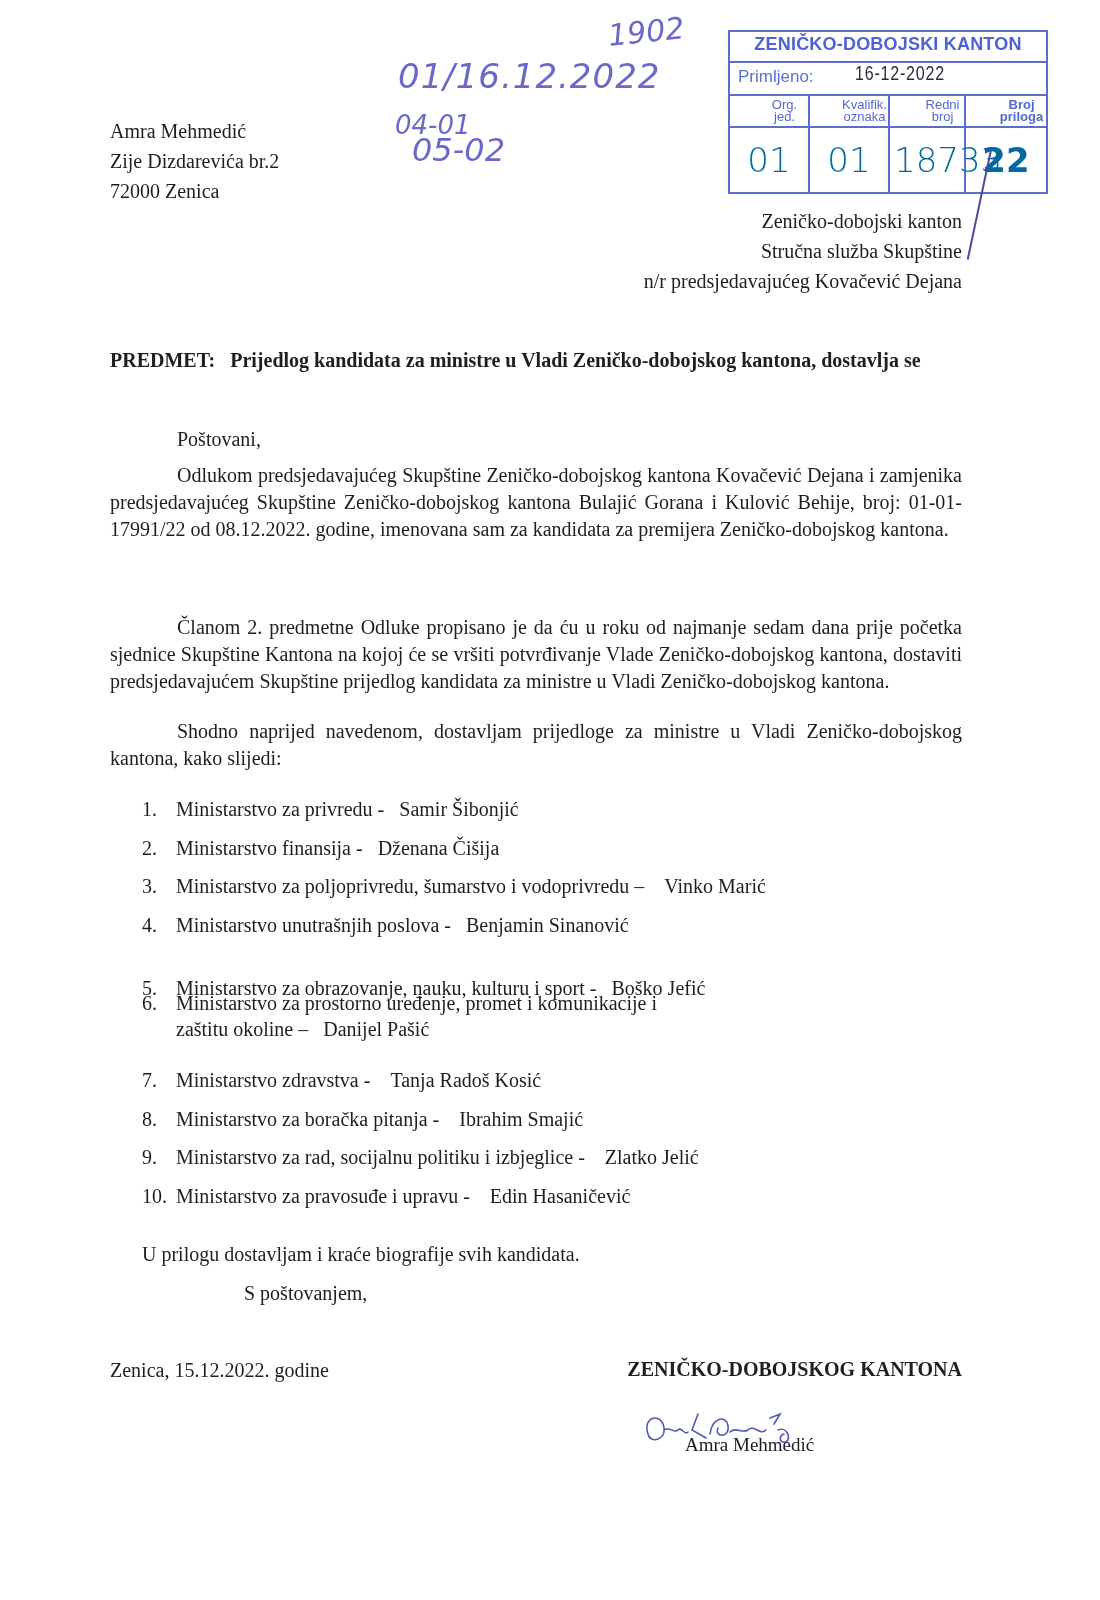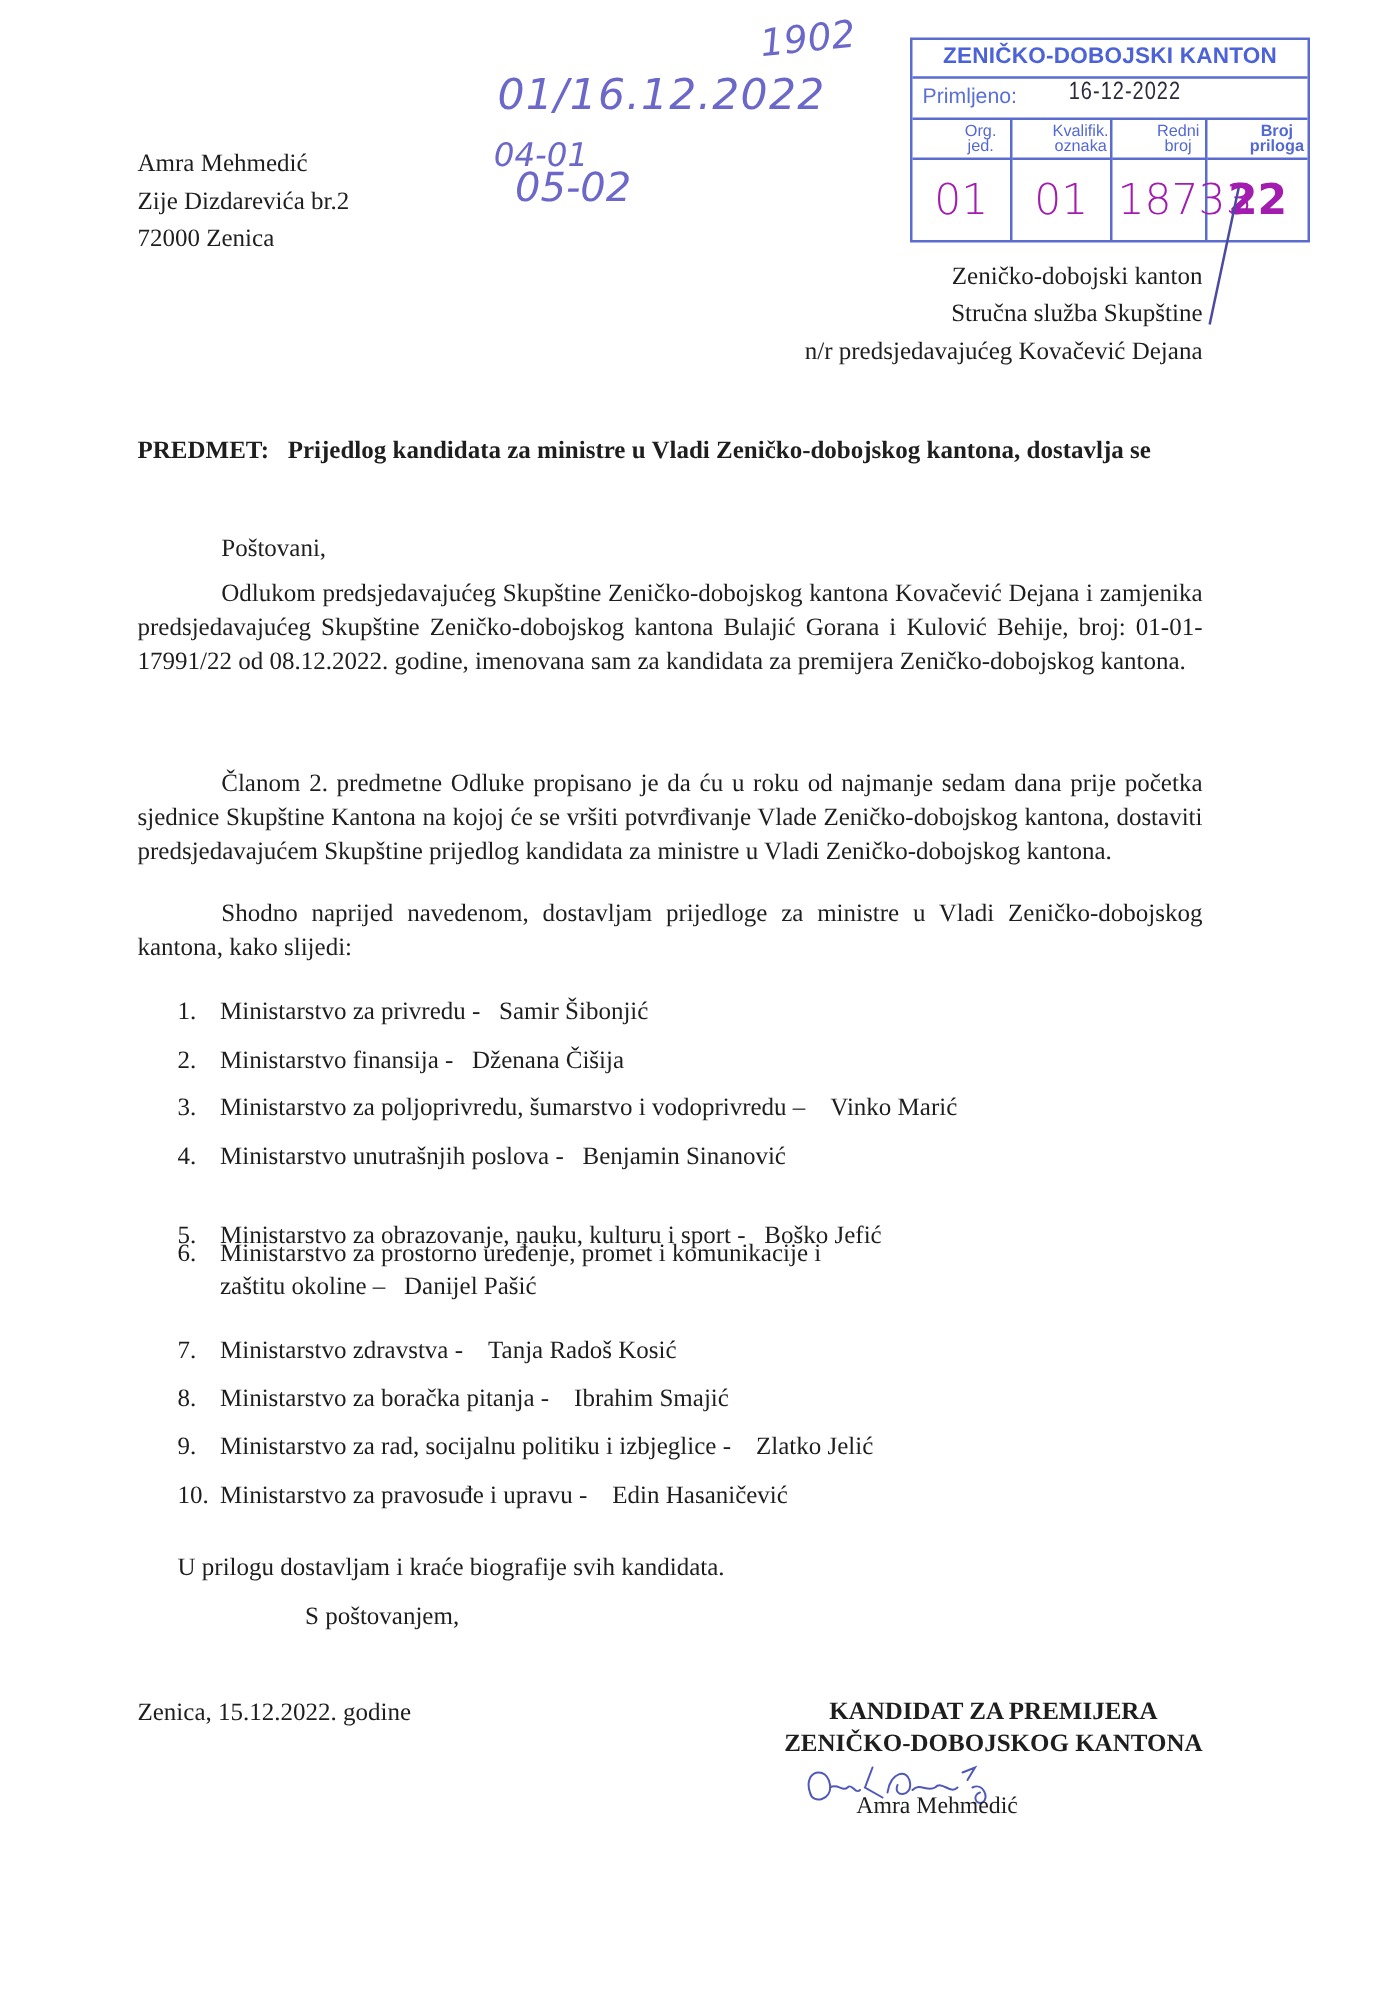--- a/index.html
+++ b/index.html
@@ -28,21 +28,21 @@
     }
     .stamp-title { position: absolute; left: 0; right: 0; top: 2px; text-align: center; font-weight: bold; font-size: 18px; letter-spacing: 0.2px; color: #4c62d8; }
     .stamp-row1-line { position: absolute; left: 0; right: 0; top: 29px; border-top: 2px solid #5a6cd0; }
     .stamp-primljeno { position: absolute; left: 8px; top: 35px; font-size: 17px; color: #5a70d6; }
     .stamp-date { position: absolute; left: 125px; top: 30px; font-family: "Liberation Sans Narrow","Liberation Sans", sans-serif; font-size: 20px; color: #2c2c3a; letter-spacing: 1px; transform: scaleX(0.8); transform-origin: left; }
     .stamp-row2-line { position: absolute; left: 0; right: 0; top: 62px; border-top: 2px solid #5a6cd0; }
     .stamp-grid { position: absolute; left: 0; right: 0; top: 64px; bottom: 0; display: grid; grid-template-columns: 80px 80px 76px 1fr; grid-template-rows: 32px 1fr; }
     .stamp-cell { border-right: 2px solid #5a6cd0; font-size: 13px; text-align: center; color: #5468d4; display: flex; align-items: center; justify-content: center; line-height: 12px; }
     .stamp-cell:last-child, .stamp-cell.lastcol { border-right: none; font-weight: bold; }
     .stamp-hdr { border-bottom: 2px solid #5a6cd0; padding-left: 31px; }
-    .stamp-val { font-family: "DejaVu Sans", sans-serif; font-size: 34px; font-weight: 200; color: #a21caf; font-style: normal; }
+    .stamp-val { font-family: "DejaVu Sans", sans-serif; font-size: 34px; font-weight: 200; color: #0369a1; font-style: normal; }
 
     .rule-slash { left: 990px; top: 150px; width: 2px; height: 112px; background: #4a4aa0; transform: rotate(12deg); transform-origin: top; }
     .subject { font-family: "Liberation Serif", serif; font-weight: bold; font-size: 20px; line-height: 30px; }
     .justify { text-align: justify; }
     .para { left: 110px; width: 852px; }
     .indent { text-indent: 67px; }
     .list-item { left: 142px; font-size: 20px; line-height: 26px; }
     .list-num { display: inline-block; width: 34px; }
     .sig-block { right: 138px; text-align: center; font-weight: bold; font-size: 20px; line-height: 26px; }
     .signature {
@@ -130,20 +130,19 @@
 </div>
 <div class="abs serif list-item" style="top:1183px;">
   <span class="list-num">10.</span><span>Ministarstvo za pravosuđe i upravu -</span>&nbsp;&nbsp;&nbsp;&nbsp;<span>Edin Hasaničević</span>
 </div>
 
 <div class="abs serif" style="left:142px; top:1239px;">U prilogu dostavljam i kraće biografije svih kandidata.</div>
 <div class="abs serif" style="left:244px; top:1278px;">S poštovanjem,</div>
 <div class="abs serif" style="left:110px; top:1355px;text-align:right;">Zenica, 15.12.2022. godine</div>
 
 <div class="abs sig-block" style="top:1356px;">
-  <div>KANDIDAT ZA PREMIJERA</div>
   <div>ZENIČKO-DOBOJSKOG KANTONA</div>
 </div>
 
 <svg class="abs signature" viewBox="0 0 200 50">
   <path d="M8 30 C 2 12, 22 8, 24 24 C 26 36, 10 40, 8 30 M24 26 C 30 22, 34 30, 38 26 C 42 22, 44 32, 48 28 M58 10 L 52 26 L 66 34 M70 30 C 72 14, 86 10, 88 22 C 90 34, 74 34, 78 24 M90 28 C 96 22, 102 30, 108 26 C 114 20, 120 32, 126 26 M130 14 L 140 10 L 134 20 M138 26 C 146 22, 152 34, 146 38 C 140 40, 138 32, 144 30" fill="none" stroke="#5058b8" stroke-width="1.6" stroke-linecap="round"></path>
 </svg>
 <div class="abs serif" style="left:685px; top:1430px; font-size:19px;">Amra Mehmedić</div>
 
 </body></html>

